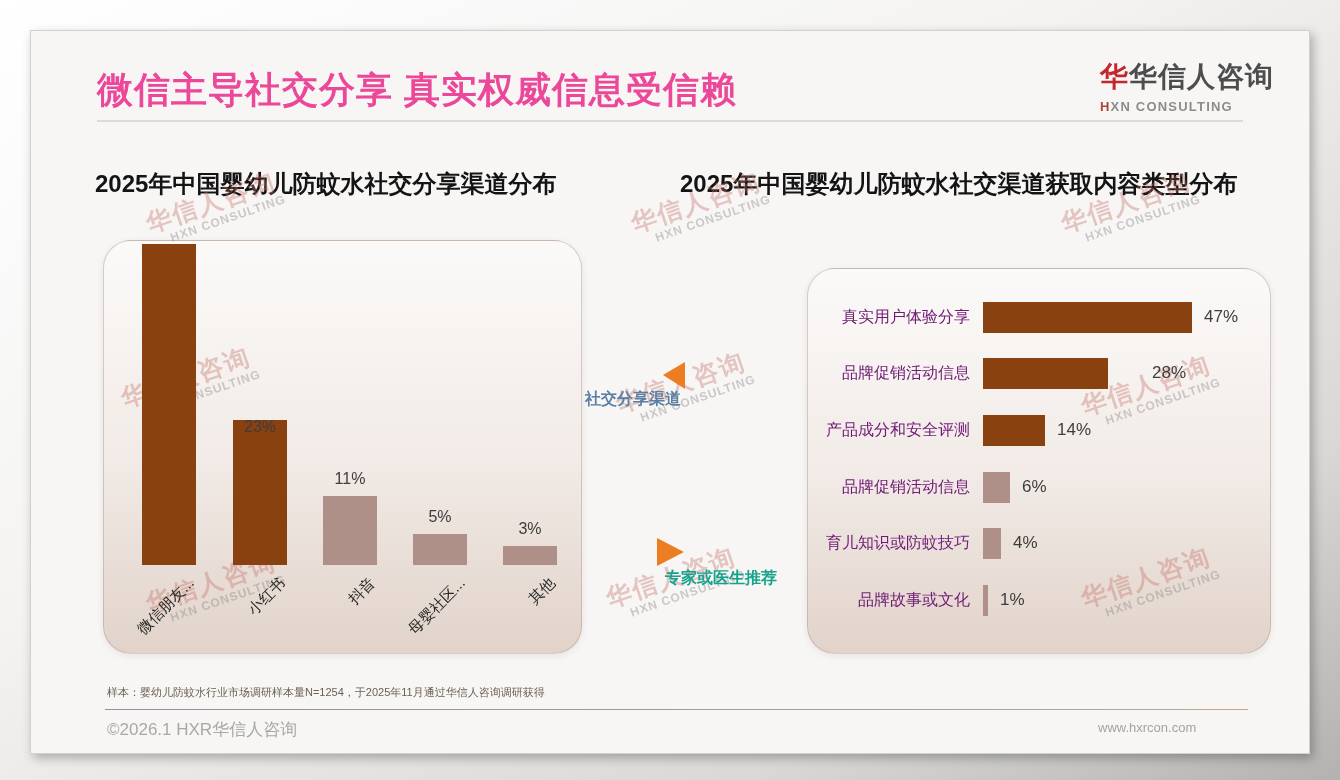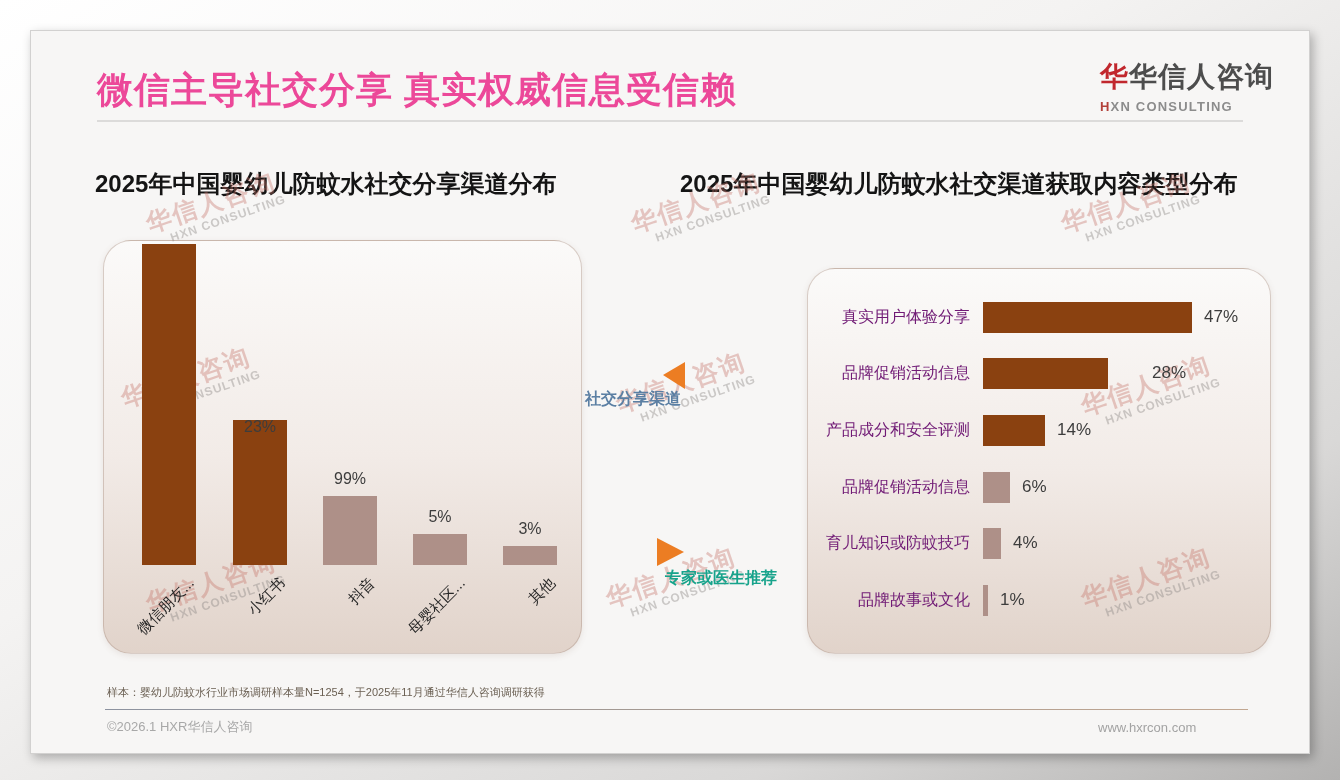--- a/index.html
+++ b/index.html
@@ -50,21 +50,21 @@
   .tri{width:0;height:0;z-index:5;}
   .tri-left{border-right:22px solid #EC7D23;border-top:13px solid transparent;border-bottom:14px solid transparent;}
   .tri-right{border-left:27px solid #EC7D23;border-top:14px solid transparent;border-bottom:14px solid transparent;}
   .ann-text{z-index:5;font-size:16px;font-weight:bold;white-space:nowrap;}
   .ann-share{color:#5B7FA3;}
   .ann-content{color:#17A38B;}
   
   .sample-note{left:107px;top:685px;font-size:11px;color:#6a5f52;white-space:nowrap;z-index:4;}
   .footer-divider{left:105px;top:709px;width:1143px;height:1px;
     background:linear-gradient(to right,#8d93a0 0%,#a89a90 55%,#c2a791 100%);}
-  .copyright{left:107px;top:718px;font-size:13px;color:#a8a8a8;white-space:nowrap;}
+  .copyright{left:107px;top:718px;font-size:17px;color:#a8a8a8;white-space:nowrap;}
   .website{left:1098px;top:720px;font-size:13px;color:#a3a3a3;white-space:nowrap;}
 </style>
 </head>
 <body>
 
 <div class="abs slide-card"></div>
 
 <div class="abs main-title">微信主导社交分享 真实权威信息受信赖</div>
 <div class="abs title-divider"></div>
 <div class="abs logo">
@@ -127,21 +127,21 @@
 <div class="abs vbar" style="left: 142px; top: 244px; width: 54px; height: 321px; background: rgb(138, 65, 16);"></div>
 <div class="abs x-label-wrap" style="left: -15px; top: 574px;">
     <div class="x-label">微信朋友...</div>
   </div>
 <div class="abs vbar" style="left: 233px; top: 420px; width: 54px; height: 145px; background: rgb(138, 65, 16);"></div>
 <div class="abs bar-value" style="left: 220px; top: 394px; width: 80px; margin-top: 24px;">23%</div>
 <div class="abs x-label-wrap" style="left: 76px; top: 574px;">
     <div class="x-label">小红书</div>
   </div>
 <div class="abs vbar" style="left: 323px; top: 496px; width: 54px; height: 69px; background: rgb(174, 144, 136);"></div>
-<div class="abs bar-value" style="left: 310px; top: 470px; width: 80px;">99%</div>
+<div class="abs bar-value" style="left: 310px; top: 470px; width: 80px;">11%</div>
 <div class="abs x-label-wrap" style="left: 166px; top: 574px;">
     <div class="x-label">抖音</div>
   </div>
 <div class="abs vbar" style="left: 413px; top: 534px; width: 54px; height: 31px; background: rgb(174, 144, 136);"></div>
 <div class="abs bar-value" style="left: 400px; top: 508px; width: 80px;">5%</div>
 <div class="abs x-label-wrap" style="left: 256px; top: 574px;">
     <div class="x-label">母婴社区...</div>
   </div>
 <div class="abs vbar" style="left: 503px; top: 546px; width: 54px; height: 19px; background: rgb(174, 144, 136);"></div>
 <div class="abs bar-value" style="left: 490px; top: 520px; width: 80px;">3%</div>

